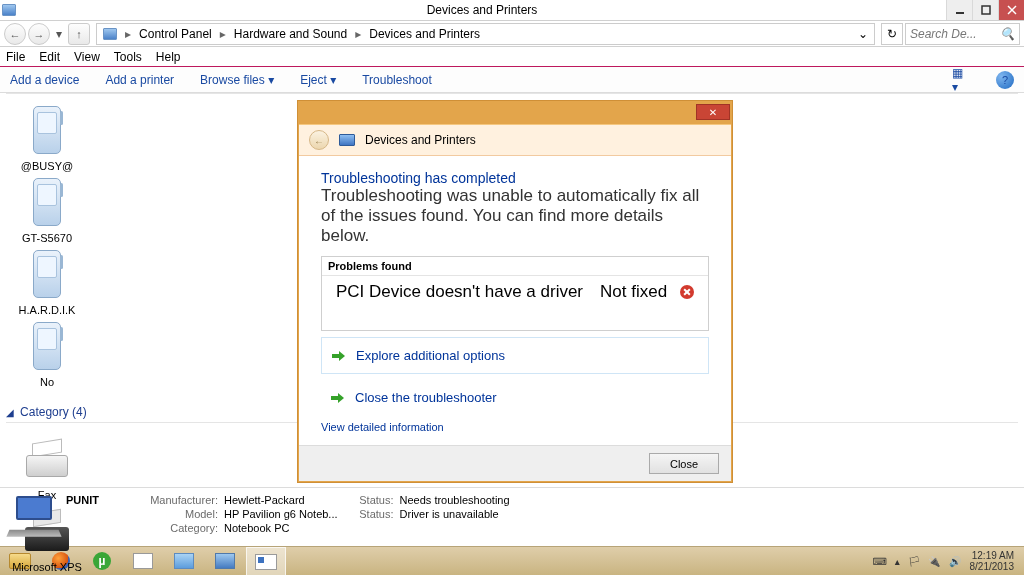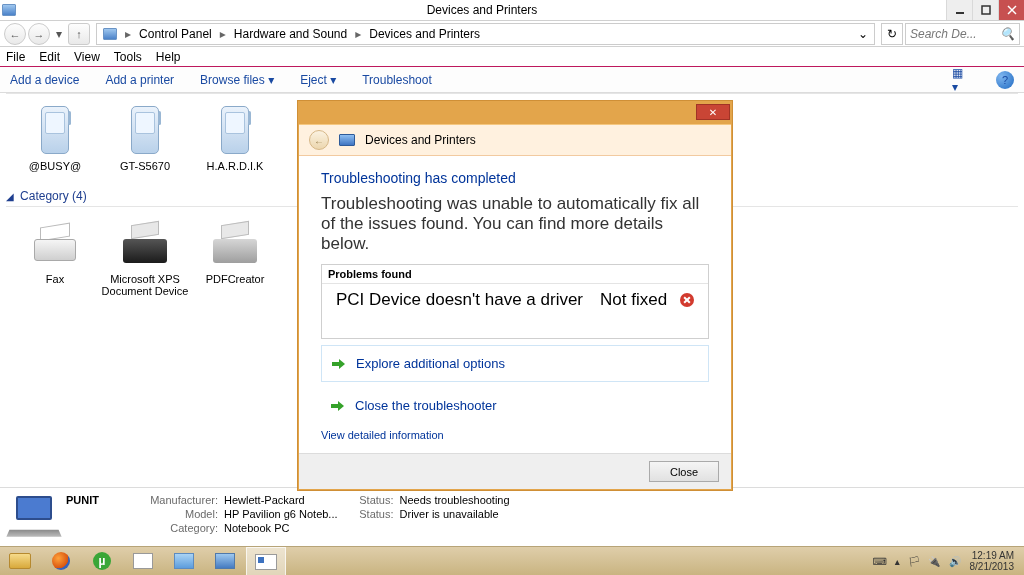--- a/index.html
+++ b/index.html
@@ -17,21 +17,21 @@
 .bc-sep{color:#666;padding:0 2px;}
 .refresh{width:22px;height:22px;border:1px solid #ccc;display:flex;align-items:center;justify-content:center;}
 .searchbox{width:115px;height:22px;border:1px solid #ccc;display:flex;align-items:center;padding:0 4px;color:#777;font-style:italic;}
 .menubar{height:20px;border-bottom:1px solid #be185d;display:flex;align-items:center;padding-left:6px;gap:14px;font-size:12px;}
 .toolbar{height:26px;border-bottom:1px solid #dcdcdc;display:flex;align-items:center;padding:0 10px;gap:26px;color:#1a4aa2;background:#fdfdfd;}
 .toolbar .spacer{flex:1;}
 .toolbar .rt{width:18px;height:18px;display:flex;align-items:center;justify-content:center;color:#1a4aa2;}
 .content{position:relative;height:394px;background:#fff;}
 .group-hdr{color:#1e3e8f;padding:3px 6px;font-size:12px;}
 .group-hdr .tri{color:#1e3e8f;margin-right:3px;font-size:10px;}
-.items{display:flex;padding:6px 10px 14px;}
+.items{display:flex;padding:6px 2px 14px;flex-direction:column;}
 .item{width:90px;text-align:center;font-size:11px;}
 .item .ic{height:60px;display:flex;align-items:center;justify-content:center;}
 .phone{width:28px;height:48px;border:1px solid #8aa9c9;border-radius:5px;background:linear-gradient(#eaf2fb,#b9d1ea);position:relative;}
 .phone:before{content:"";position:absolute;top:5px;left:3px;right:3px;height:20px;background:#eef6ff;border:1px solid #a9c3de;border-radius:2px;}
 .phone:after{content:"";position:absolute;top:4px;right:-3px;width:3px;height:14px;background:#9ab7d4;border-radius:2px;}
 .fax{width:58px;height:36px;position:relative;}
 .fax .body{position:absolute;left:8px;bottom:0;width:42px;height:22px;background:linear-gradient(#f5f5f5,#cfcfcf);border:1px solid #a9a9a9;border-radius:3px;}
 .fax .tray{position:absolute;top:0;left:14px;width:30px;height:14px;background:#fff;border:1px solid #bbb;transform:skewY(-9deg);}
 .prn{width:52px;height:40px;position:relative;}
 .prn .body{position:absolute;left:4px;bottom:0;width:44px;height:24px;background:linear-gradient(#555,#1b1b1b);border-radius:3px;}
@@ -55,21 +55,21 @@
 .clock{text-align:right;line-height:11px;font-size:10px;padding-right:4px;}
 
 .dialog{position:absolute;left:297px;top:7px;width:436px;height:332px;box-shadow:none;}
 .dlg-outer{background:#e3a54b;border:1px solid #cf8f36;padding:1px;}
 .dlg-tb{height:22px;display:flex;justify-content:flex-end;padding-right:1px;}
 .dlg-close{width:34px;height:16px;margin-top:2px;background:#c94535;color:#fff;border:1px solid #a13325;display:flex;align-items:center;justify-content:center;font-size:10px;}
 .dlg-header{height:32px;background:#fff1df;display:flex;align-items:center;gap:10px;padding:0 10px;border-top:1px solid #f5c77f;border-bottom:1px solid #f2caa0;}
 .dlg-back{width:20px;height:20px;border-radius:10px;border:1px solid #d6b787;background:linear-gradient(#fbf2e1,#ecd6ae);display:flex;align-items:center;justify-content:center;font-size:10px;color:#9a8250;}
 .dlg-hd-ic{width:16px;height:12px;background:linear-gradient(#8fbff2,#3f75c2);border:1px solid #2e5b99;border-radius:1px;}
 .dlg-body{background:#fff;padding:14px 22px 10px;}
-.dlg-h1{color:#00349a;font-size:14px;margin-bottom:8px;}
+.dlg-h1{color:#00349a;font-size:14px;margin-bottom:0;}
 .dlg-desc{font-size:17px;color:#333;margin-bottom:10px;}
 .probbox{border:1px solid #cfcfcf;}
 .probhd{font-weight:bold;font-size:11px;padding:3px 6px;border-bottom:1px solid #e4e4e4;}
 .probrow{display:flex;align-items:center;padding:6px 14px 28px;font-size:17px;}
 .probrow .nm{flex:1;}
 .probrow .st{width:80px;}
 .err-ic{width:14px;height:14px;border-radius:50%;background:#d23a2e;position:relative;}
 .err-ic:before,.err-ic:after{content:"";position:absolute;left:3px;top:6px;width:8px;height:2px;background:#fff;}
 .err-ic:before{transform:rotate(45deg);}
 .err-ic:after{transform:rotate(-45deg);}

